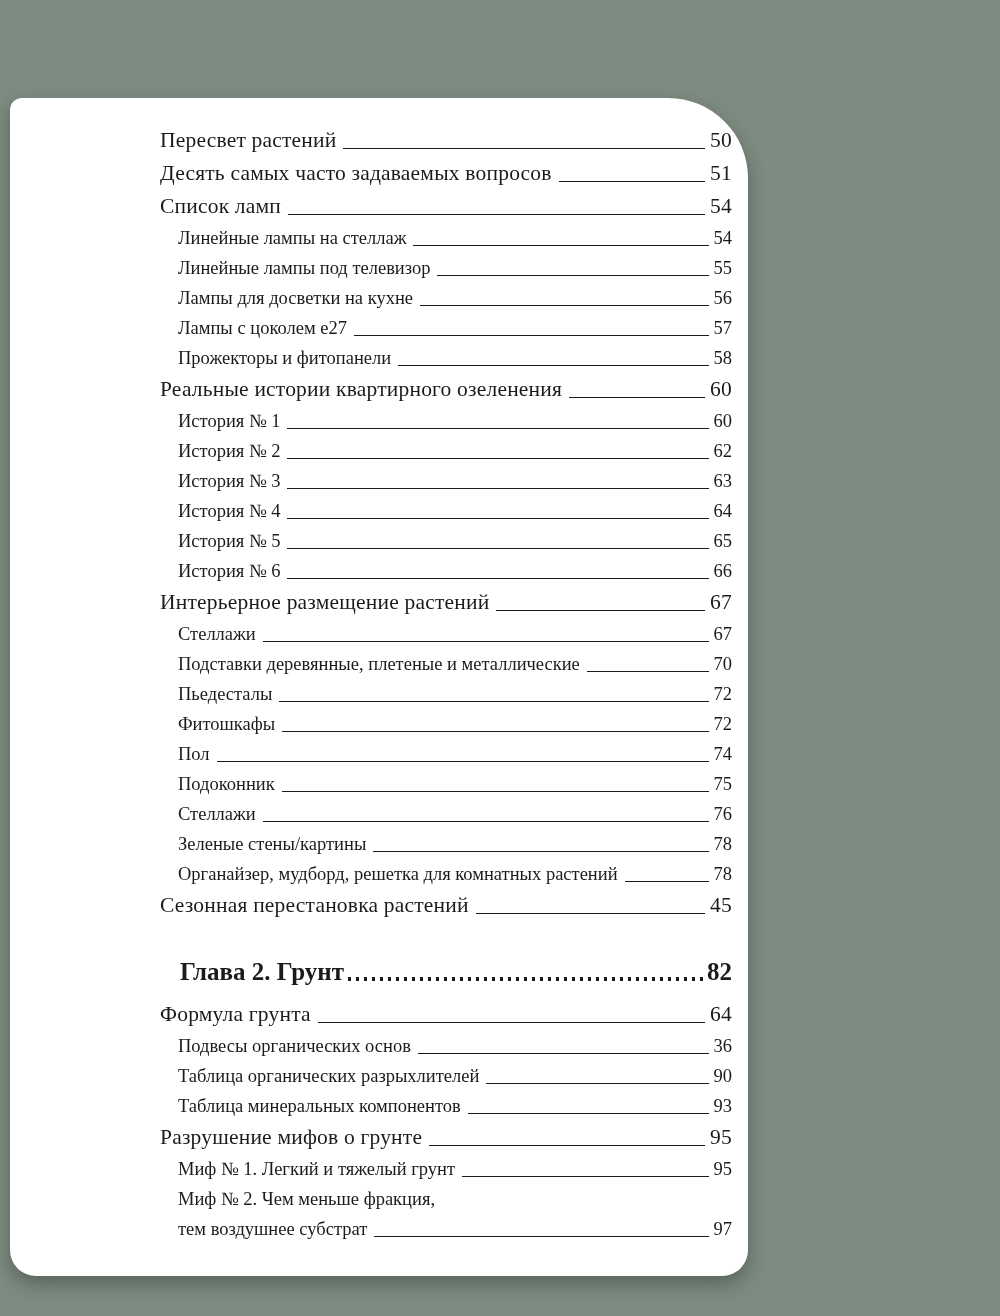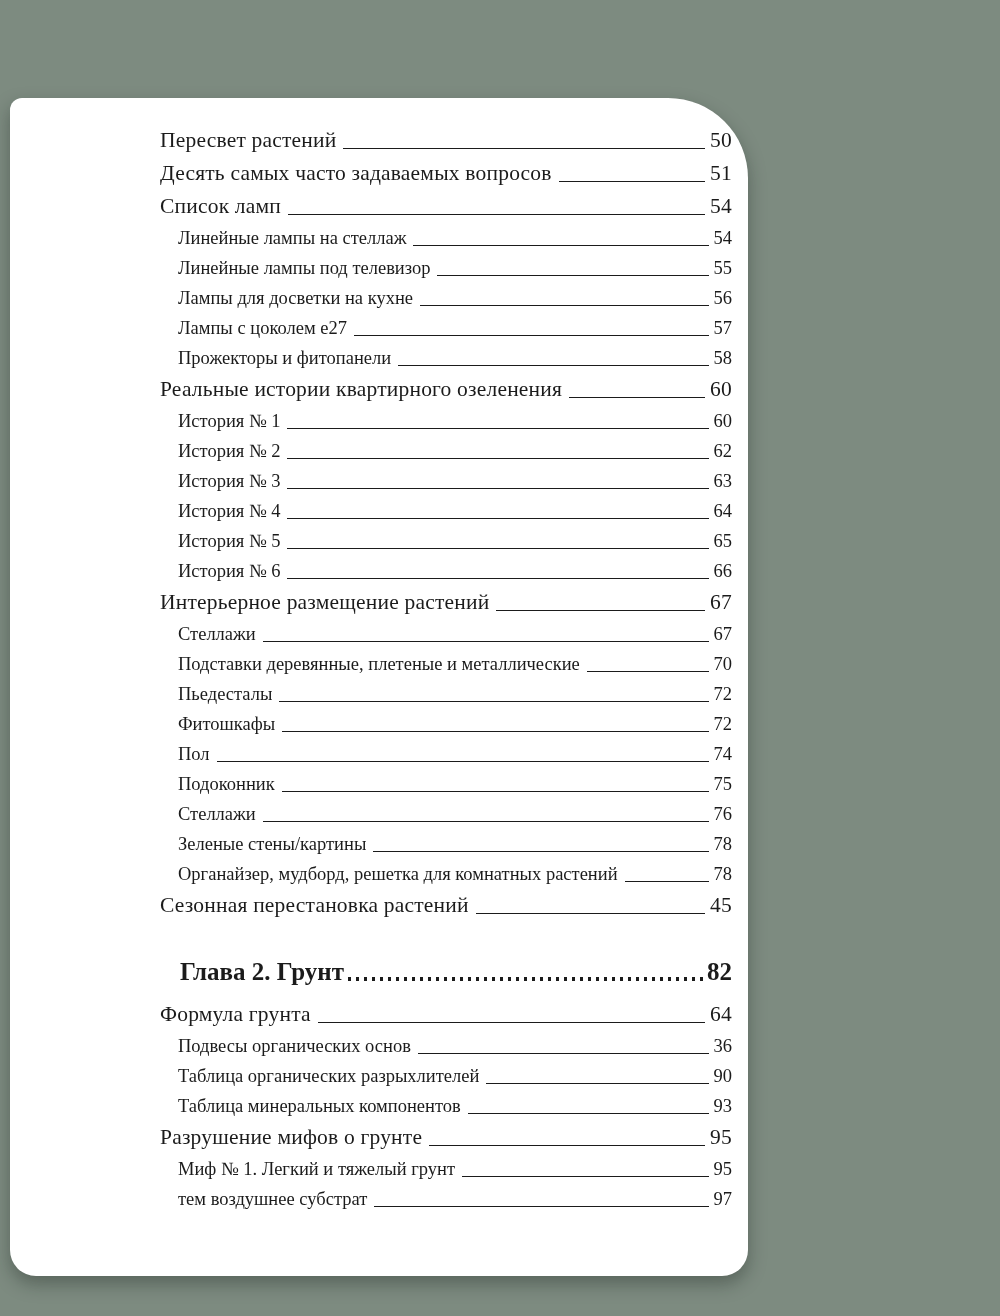--- a/index.html
+++ b/index.html
@@ -237,18 +237,21 @@
         <span class="label">Разрушение мифов о грунте</span>
         <span class="leader"></span>
         <span class="pg">95</span>
       </div>
       <div class="row sub">
         <span class="label">Миф № 1. Легкий и тяжелый грунт</span>
         <span class="leader"></span>
         <span class="pg">95</span>
       </div>
       <div class="row sub">
+        <span class="label">Миф № 2. Чем меньше фракция,</span>
+      </div>
+      <div class="row sub">
         <span class="label">тем воздушнее субстрат</span>
         <span class="leader"></span>
         <span class="pg">97</span>
       </div>
     </div>
 </div>
 
 </body></html>

